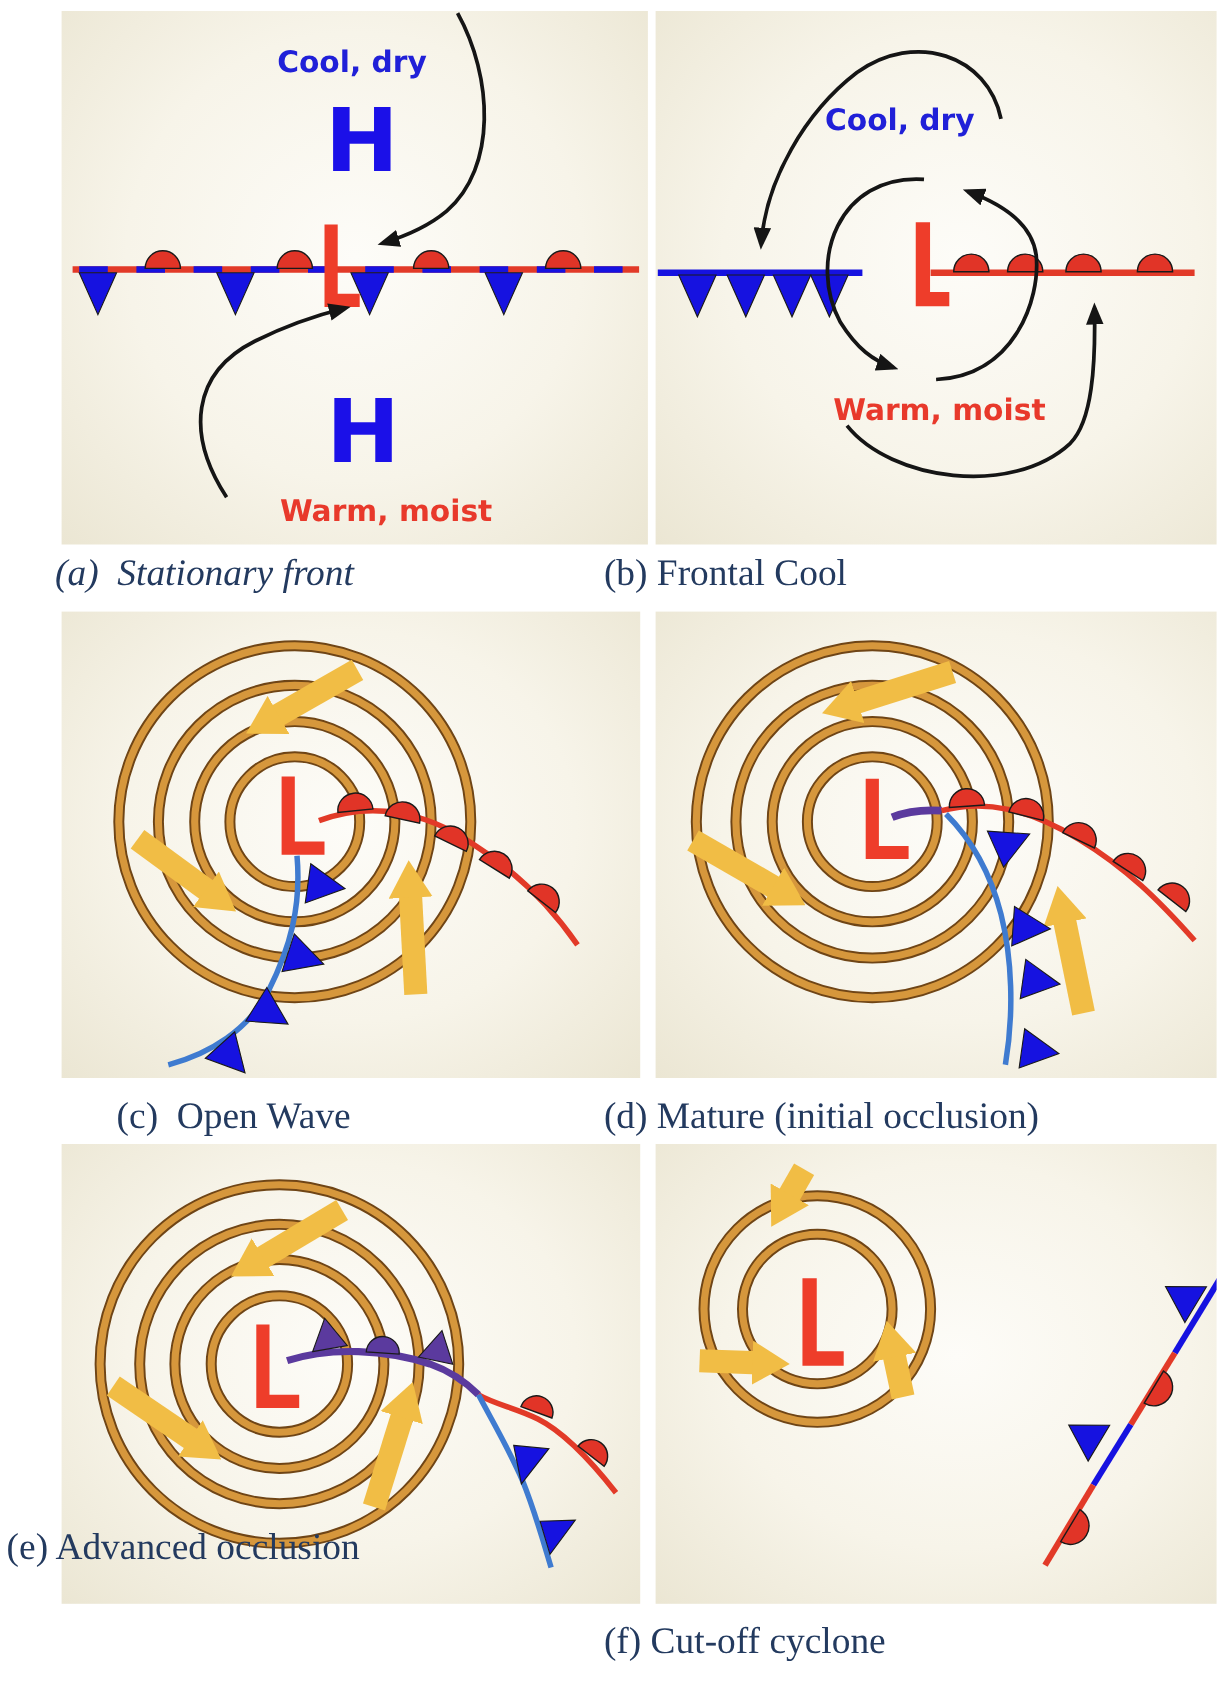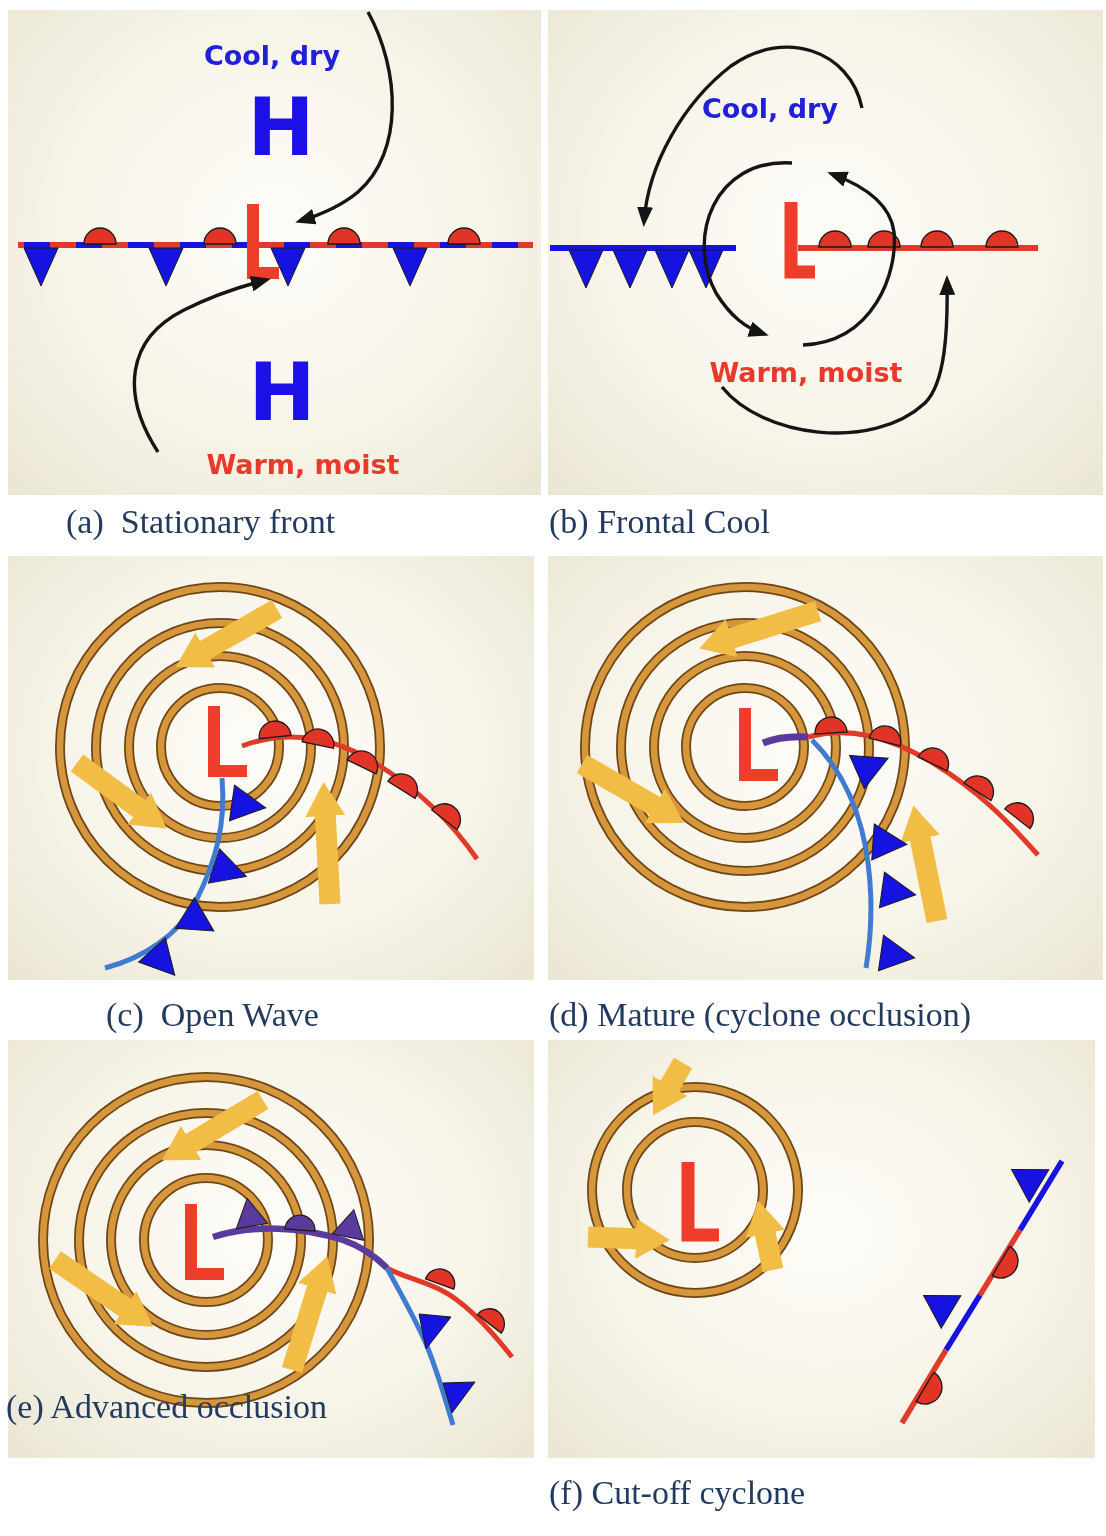--- a/index.html
+++ b/index.html
@@ -1,29 +1,29 @@
 <!DOCTYPE html>
 <html><head>
 <meta charset="utf-8">
 <style>
   html,body{margin:0;padding:0;background:#ffffff;}
   body{width:1106px;height:1536px;position:relative;overflow:hidden;
        font-family:"Liberation Sans","DejaVu Sans",sans-serif;}
   .panel{position:absolute;
-         background:radial-gradient(ellipse at 50% 46%, #fdfcf8 0%, #f7f4e9 55%, #ebe6d3 100%);}
+         background:radial-gradient(ellipse at 50% 46%, #fdfcf8 0%, #f7f4e9 55%, #ebe6d3 100%);margin-left:48px;}
   .panel svg{display:block;width:100%;height:100%;}
   #panel-a{left:8px;top:10px;width:533px;height:485px;}
   #panel-b{left:548px;top:10px;width:555px;height:485px;}
   #panel-c{left:8px;top:556px;width:526px;height:424px;}
   #panel-d{left:548px;top:556px;width:555px;height:424px;}
   #panel-e{left:8px;top:1040px;width:526px;height:418px;}
   #panel-f{left:548px;top:1040px;width:547px;height:418px;}
   .caption{position:absolute;color:#233a5f;font-family:"Liberation Serif","DejaVu Serif",serif;
            font-size:34px;white-space:pre;line-height:1.1;}
-  #cap-a{left:66px;top:503px;}
+  #cap-a{left:50px;top:503px;font-style:italic;}
   #cap-b{left:549px;top:503px;}
   #cap-c{left:58px;top:996px;margin-left:48px;}
   #cap-d{left:549px;top:996px;}
   #cap-e{left:6px;top:1388px;}
   #cap-f{left:549px;top:1474px;}
   text{font-family:"DejaVu Sans","Liberation Sans",sans-serif;}
   .airlabel{font-weight:bold;font-size:27px;}
   .hletter{font-weight:bold;font-size:80px;}
 </style>
 </head>
@@ -165,21 +165,21 @@
     <path d="M 264 184 C 290 210, 305 240, 314 275 C 324 315, 326 364, 318 412" fill="none" stroke="#3f7bd0" stroke-width="5"></path>
     <polygon points="0,-18 34,0 0,18" transform="translate(309,216) rotate(-24)" fill="#1612e0" stroke="#1a1a1a" stroke-width="1"></polygon>
     <polygon points="0,-18 34,0 0,18" transform="translate(325,286) rotate(4)" fill="#1612e0" stroke="#1a1a1a" stroke-width="1"></polygon>
     <polygon points="0,-18 34,0 0,18" transform="translate(334,334) rotate(8)" fill="#1612e0" stroke="#1a1a1a" stroke-width="1"></polygon>
     <polygon points="0,-18 34,0 0,18" transform="translate(333,397) rotate(8)" fill="#1612e0" stroke="#1a1a1a" stroke-width="1"></polygon>
   </g>
 </svg>
 </div>
 
 <div class="caption" id="cap-c">(c)  Open Wave</div>
-<div class="caption" id="cap-d">(d) Mature (cyclone occlusion)</div>
+<div class="caption" id="cap-d">(d) Mature (initial occlusion)</div>
 
 <div class="panel" id="panel-e">
 <svg viewBox="0 0 526 418">
   <defs>
     <marker id="yE" markerUnits="userSpaceOnUse" markerWidth="34" markerHeight="40" refX="6" refY="20" orient="auto">
       <path d="M0,0 L34,20 L0,40 Z" fill="#f1bd45"></path>
     </marker>
   </defs>
   <g>
     <circle cx="198" cy="200" r="163" fill="none" stroke="#6f4516" stroke-width="10"></circle>

